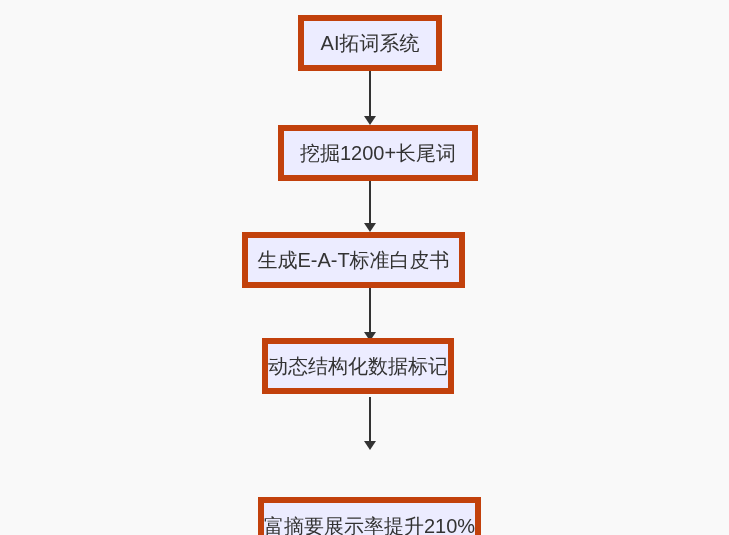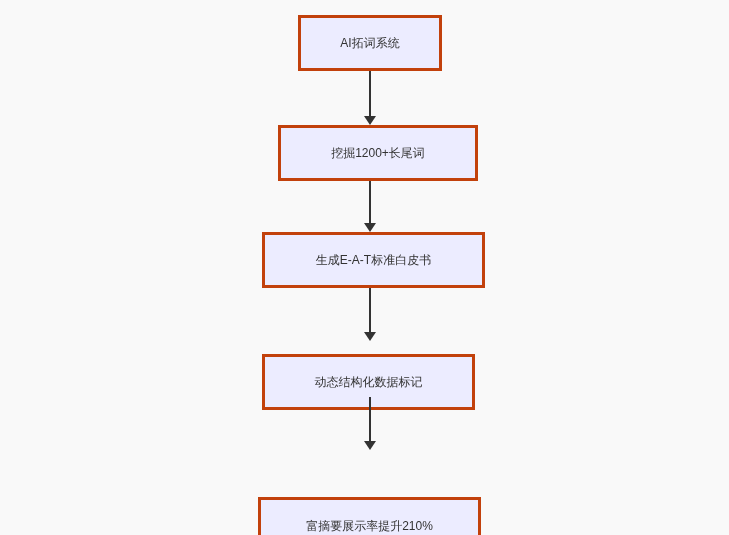--- a/index.html
+++ b/index.html
@@ -13,34 +13,34 @@
     position: relative;
     width: 729px;
     height: 535px;
     background: #f9f9f9;
     overflow: hidden;
   }
   .flow-node {
     position: absolute;
     box-sizing: border-box;
     background: #ECECFF;
-    border: 3px solid #c2410c;
+    border: 6px solid #c2410c;
     color: #333333;
-    font-size: 12px;
+    font-size: 20px;
     line-height: 1;
     display: flex;
     align-items: center;
     justify-content: center;
     text-align: center;
     white-space: nowrap;
   }
   #n1 { left: 298px; top: 15px;  width: 144px; height: 56px; }
   #n2 { left: 278px; top: 125px; width: 200px; height: 56px; }
-  #n3 { left: 262px; top: 232px; width: 223px; height: 56px; }
-  #n4 { left: 262px; top: 354px; width: 213px; height: 56px; }
+  #n3 { left: 242px; top: 232px; width: 223px; height: 56px; }
+  #n4 { left: 262px; top: 338px; width: 192px; height: 56px; }
   #n5 { left: 258px; top: 450px; width: 223px; height: 57px; margin-top: 47px; }
 
   .flow-arrow {
     position: absolute;
     left: 364px;        
     width: 12px;
   }
   #a1 { top: 71px;  height: 54px; }
   #a2 { top: 181px; height: 51px; }
   #a3 { top: 288px; height: 53px; }

